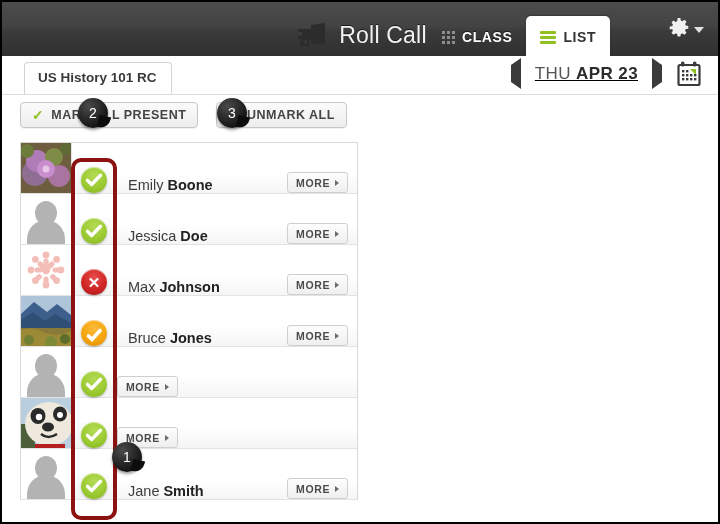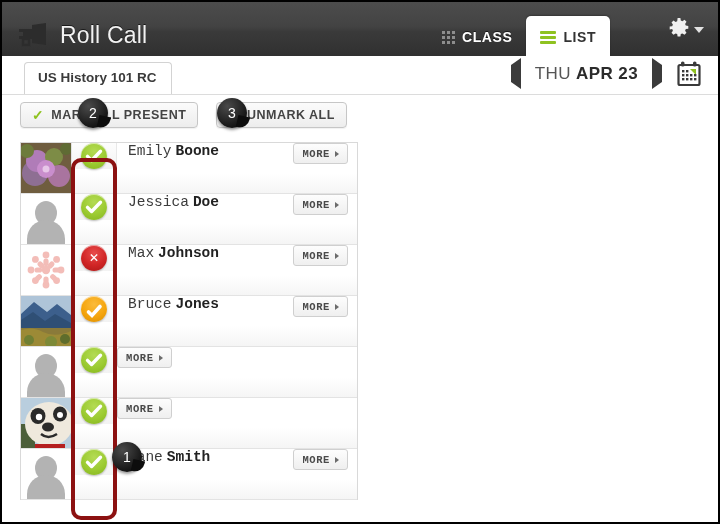--- a/index.html
+++ b/index.html
@@ -18,20 +18,21 @@
   }
 
   
   .header{
     position:relative;
     height:54px;
     background:linear-gradient(to bottom,#4c4c4c 0%,#434343 45%,#3a3a3a 55%,#303030 100%);
     display:flex;align-items:center;
     padding:12px 12px 0 14px;
     box-sizing:border-box;
+    justify-content:center;
   }
   .brand{display:flex;align-items:center;gap:10px;}
   .megaphone{width:34px;height:24px;position:relative;display:block;}
   .brand-title{
     color:#f2f2f2;font-size:23px;font-weight:400;letter-spacing:.2px;
     text-shadow:0 -1px 0 rgba(0,0,0,.6);
   }
   .tabs{
     position:absolute;left:426px;bottom:0;display:flex;align-items:flex-end;height:54px;
   }
@@ -75,21 +76,21 @@
     height:32px;box-sizing:border-box;
     padding:7px 14px 0 13px;
     font-size:13.5px;font-weight:700;color:#3a3a3a;
     background:#fff;
     border:1px solid #d3d3d3;border-bottom:none;
     border-radius:4px 4px 0 0;
     cursor:pointer;
   }
   .datebar{
     position:absolute;right:16px;top:2px;
-    display:flex;align-items:center;gap:14px;height:32px;
+    display:flex;align-items:center;gap:14px;height:32px;text-decoration:underline;
   }
   .arrow-btn{cursor:pointer;display:block;}
   .tri-left{width:0;height:0;border-top:7px solid transparent;border-bottom:7px solid transparent;border-right:10px solid #3b3b3b;}
   .tri-right{width:0;height:0;border-top:7px solid transparent;border-bottom:7px solid transparent;border-left:10px solid #3b3b3b;}
   .date-text{font-size:17px;color:#3d3d3d;letter-spacing:.4px;white-space:nowrap;}
   .date-text .dow{font-weight:400;color:#555;}
   .date-text .md{font-weight:700;color:#2b2b2b;}
   .cal-icon{width:26px;height:26px;position:relative;cursor:pointer;}
 
   
@@ -116,25 +117,24 @@
   .list-wrap{
     position:relative;
     margin:7px 0 0 18px;
     width:338px;
     border:1px solid #d9d9d9;
     border-bottom:none;
     box-sizing:border-box;
     background:#fff;
   }
   .row{
-    display:flex;align-items:flex-start;
+    display:flex;align-items:flex-end;
     height:50px;
     border-bottom:1px solid #e3e3e3;
     background:linear-gradient(to bottom,#ffffff 0%,#ffffff 60%,#f5f5f5 100%);
-    font-family:Liberation Mono, monospace;
   }
   .avatar{
     width:50px;height:50px;flex:0 0 50px;
     border-right:1px solid #e3e3e3;
     background:#fff;overflow:hidden;position:relative;
   }
   .status-cell{
     width:44px;flex:0 0 44px;
     border-right:1px solid #e8e8e8;
     display:flex;align-items:center;justify-content:center;

